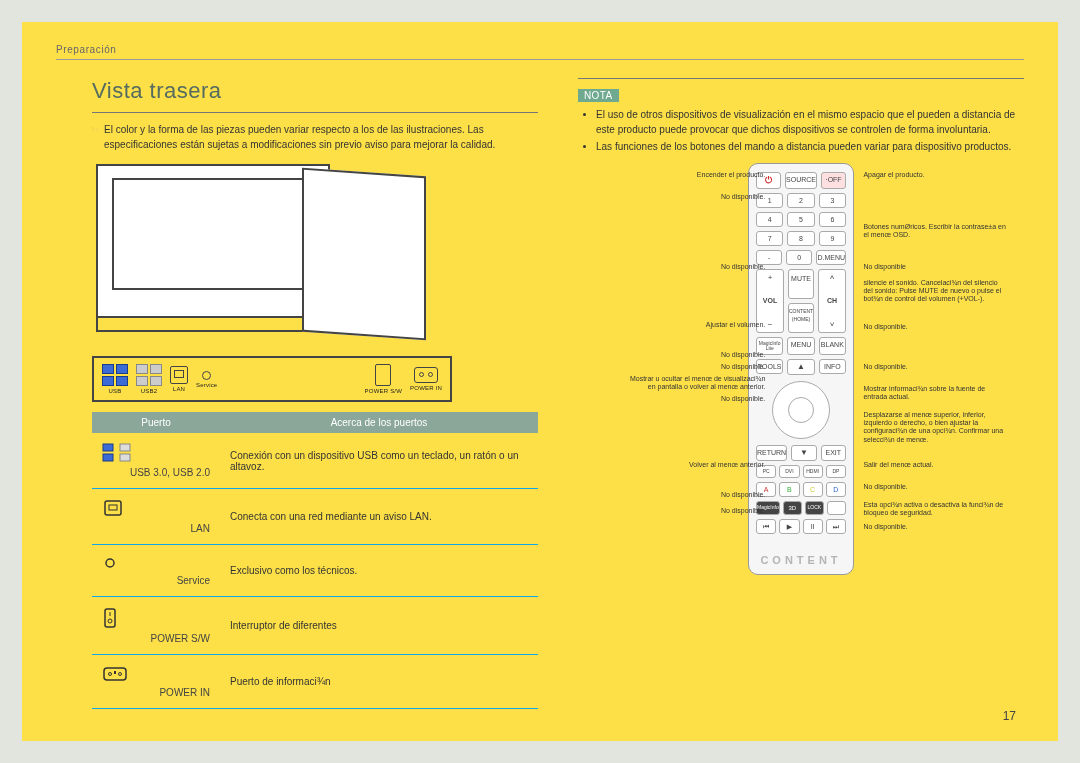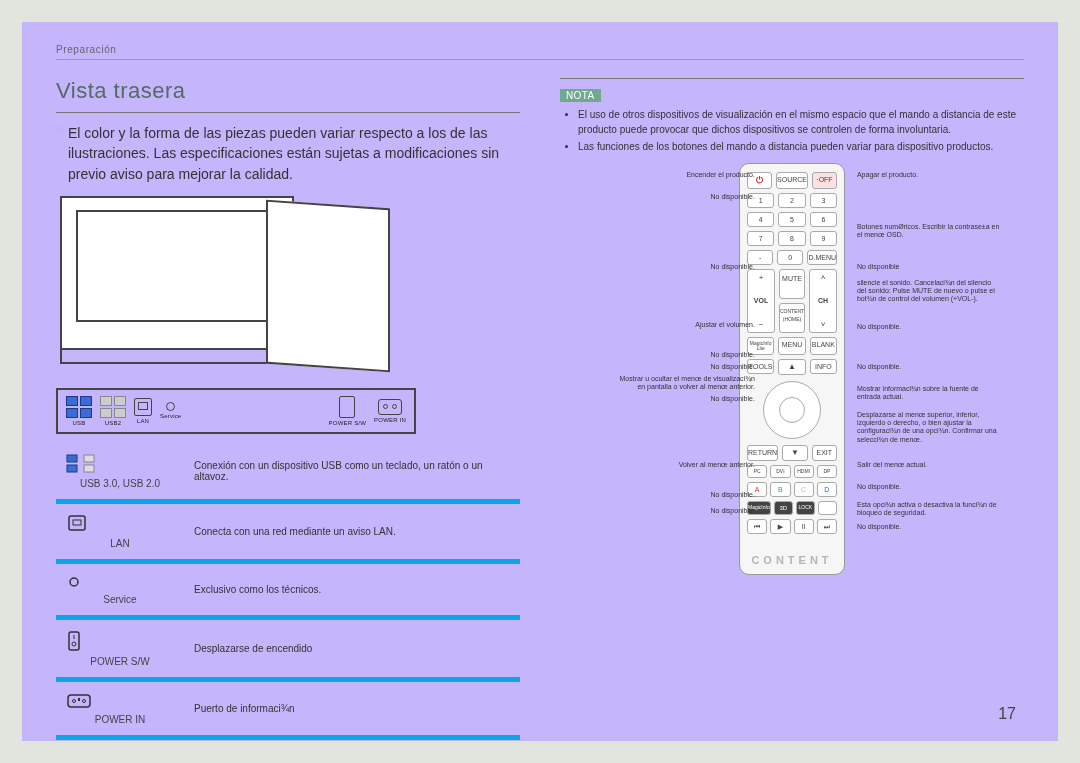--- a/index.html
+++ b/index.html
@@ -10,58 +10,59 @@
     font-size: 10.5px;
   }
   .page-wrap {
     width: 1080px;
     height: 763px;
     margin: 0 auto;
     box-sizing: border-box;
     padding: 22px;
   }
   .page {
-    background: #c4b5fd;
+    background: #fde047;
     width: 100%;
     height: 100%;
     box-sizing: border-box;
     padding: 22px 34px 18px 34px;
     position: relative;
   }
   .hdr {
     font-size: 10px;
     color: #666;
     letter-spacing: 0.6px;
   }
   .rule {
     border: none;
     border-top: 1px solid #999;
     margin: 4px 0 18px 0;
   }
   .cols {
     display: flex;
     gap: 40px;
+    margin-left: 36px;
   }
   .col {
     flex: 1 1 0;
     min-width: 0;
   }
   h2.section {
     font-size: 22px;
     font-weight: 400;
     color: #556b60;
     margin: 0 0 8px 0;
     letter-spacing: 0.5px;
   }
   .under {
     border-bottom: 1px solid #777;
     margin-bottom: 10px;
   }
   .intro {
-    font-size: 14px;
+    font-size: 10px;
     line-height: 1.45;
     color: #333;
     padding-left: 12px;
     position: relative;
   }
   .intro::before {
     content: "☞";
     position: absolute;
     left: 0; top: 0;
     color: #888;
@@ -151,28 +152,28 @@
   }
   table.ports th {
     background: #8aa79a;
     color: #fff;
     font-weight: 400;
     font-size: 10px;
     padding: 5px 8px;
     text-align: center;
   }
   table.ports td {
-    border-bottom: 5px solid #0ea5e9;
+    border-bottom: 1px solid #0ea5e9;
     padding: 10px 10px;
     font-size: 10px;
     vertical-align: middle;
   }
   table.ports td.pcell {
     width: 108px;
-    text-align: center;
+    text-align: right;
     color: #444;
   }
   .pico { display: block; margin: 0 auto 4px auto; }
   .pico svg { display: block; }
 
   
   .remote-area {
     position: relative;
     width: 100%;
     height: 440px;
@@ -245,21 +246,21 @@
     font-size: 7px;
     color: #333;
     line-height: 1.2;
     max-width: 145px;
   }
   .callout.left { text-align: right; }
   .callout.right { text-align: left; }
   .pagenum {
     position: absolute;
     bottom: 18px; right: 42px;
-    font-size: 16px;
+    font-size: 12px;
     color: #444;
   }
 </style>
 </head>
 <body>
 
 <div class="page-wrap">
   <div class="page">
     <div class="hdr">Preparación</div>
     <hr class="rule">
@@ -312,20 +313,24 @@
             <span class="port-label">POWER S/W</span>
           </div>
           <div class="port-group">
             <div class="port-pwr"></div>
             <span class="port-label">POWER IN</span>
           </div>
         </div>
 
         <table class="ports">
           <tbody>
+              <tr>
+            <th>Puerto</th>
+            <th>Acerca de los puertos</th>
+          </tr>
           <tr>
             <td class="pcell">
               <span class="pico">
                 <svg width="32" height="20">
                       <rect x="1" y="1" width="10" height="7" fill="#3b6bd6" stroke="#1a3a8a"></rect>
                       <rect x="1" y="11" width="10" height="7" fill="#3b6bd6" stroke="#1a3a8a"></rect>
                       <rect x="18" y="1" width="10" height="7" fill="#ddd" stroke="#888"></rect>
                       <rect x="18" y="11" width="10" height="7" fill="#ddd" stroke="#888"></rect>
                     </svg>
               </span>
@@ -360,21 +365,21 @@
             <td class="pcell">
               <span class="pico">
                 <svg width="16" height="22">
                       <rect x="3" y="2" width="10" height="18" fill="none" stroke="#333" stroke-width="1.5" rx="2"></rect>
                       <line x1="8" y1="5" x2="8" y2="9" stroke="#333"></line>
                       <circle cx="8" cy="14" r="2" fill="none" stroke="#333"></circle>
                     </svg>
               </span>
               <span>POWER S/W</span>
             </td>
-            <td>Desplazarse de encendido</td>
+            <td>Interruptor de diferentes</td>
           </tr>
           <tr>
             <td class="pcell">
               <span class="pico">
                 <svg width="26" height="18">
                       <rect x="2" y="3" width="22" height="12" fill="none" stroke="#333" stroke-width="1.5" rx="3"></rect>
                       <circle cx="8" cy="9" r="1.5" fill="none" stroke="#333"></circle>
                       <circle cx="18" cy="9" r="1.5" fill="none" stroke="#333"></circle>
                       <rect x="12" y="6" width="2" height="3" fill="#333"></rect>
                     </svg>
@@ -384,21 +389,21 @@
             <td>Puerto de informaci¾n</td>
           </tr>
         </tbody>
           </table>
       </div>
 
       <div class="col">
         <div class="under"></div>
         <span class="nota">NOTA</span>
         <ul class="notes">
-          <li>El uso de otros dispositivos de visualización en el mismo espacio que el mando a distancia de este producto puede provocar que dichos dispositivos se controlen de forma involuntaria.</li>
+          <li>El uso de otros dispositivos de visualización en el mismo espacio que el pueden a distancia de este producto puede provocar que dichos dispositivos se controlen de forma involuntaria.</li>
           <li>Las funciones de los botones del mando a distancia pueden variar para dispositivo productos.</li>
         </ul>
 
         <div class="remote-area">
 
           <div id="callouts-left"></div>
 
           <div id="callouts-right"></div>
 
           <div class="remote">

